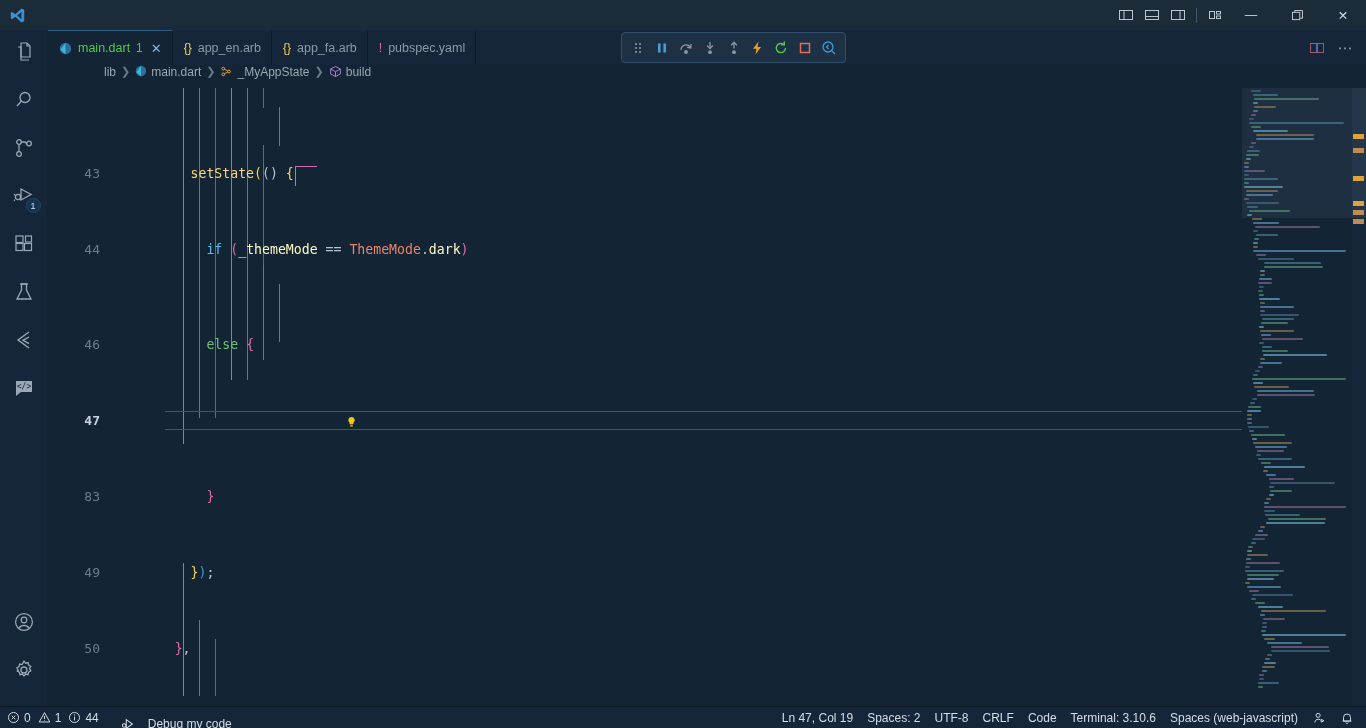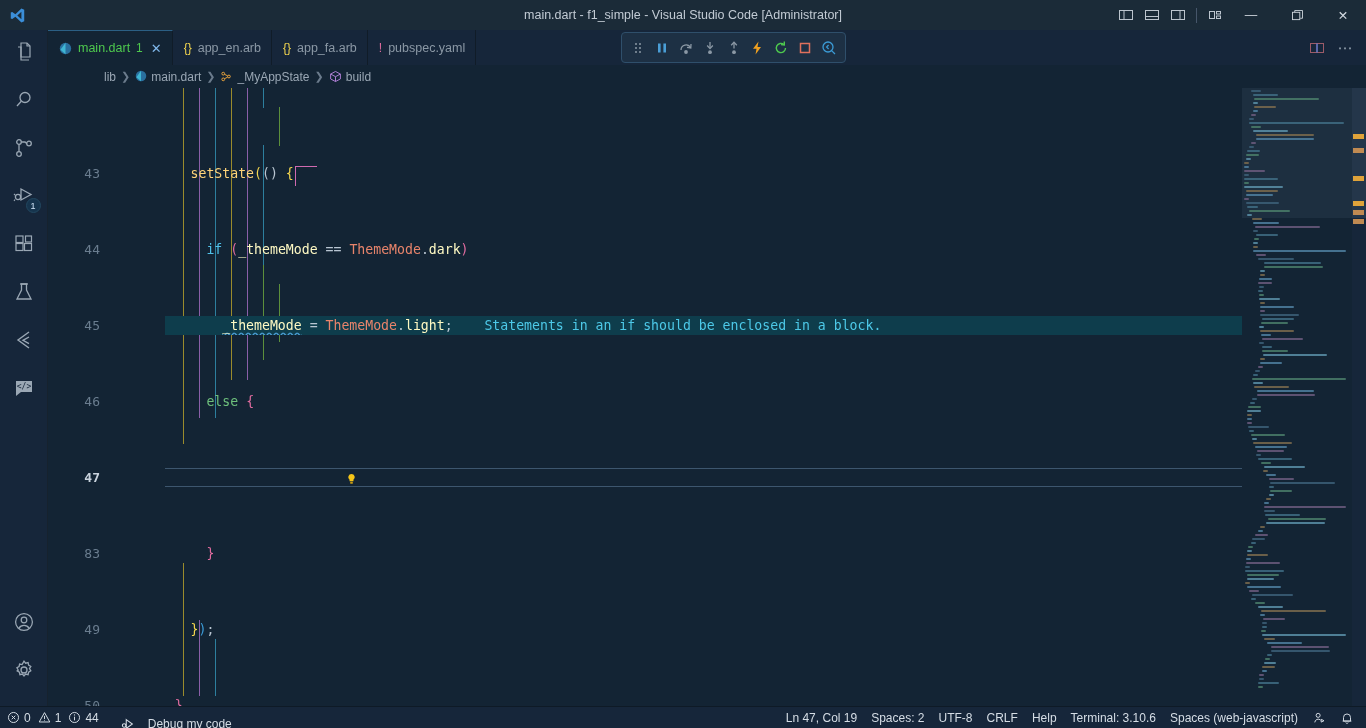--- a/index.html
+++ b/index.html
@@ -108,21 +108,21 @@
   .tabs-actions {
     margin-left: auto; display: flex; align-items: center; gap: 2px;
     padding-right: 8px; position: relative; z-index: 3;
   }
   .tabs-actions .ta {
     width: 26px; height: 30px; display:flex; align-items:center; justify-content:center; color:#9aa7b4;
   }
 
   .breadcrumbs {
     height: 23px; flex: 0 0 23px;
-    display: flex; align-items: center;
+    display: flex; align-items: flex-start;
     padding-left: 56px;
     font-size: 12px; color: #9aa7b4; gap: 4px;
     background: #132434;
   }
   .bc-item { display: flex; align-items: center; gap: 4px; }
   .bc-sep { color: #6b7b8c; font-size: 11px; padding: 0 1px; }
 
   
   .code-wrap { flex: 1 1 auto; display: flex; min-height: 0; position: relative; background: #132434; overflow:hidden; }
   .code-main { flex: 1 1 auto; position: relative; min-width: 0; overflow:hidden; }
@@ -205,21 +205,20 @@
 </style>
 </head>
 <body>
 
 <div class="titlebar">
   <div class="vscode-logo">
     <svg width="17" height="17" viewBox="0 0 24 24">
         <path fill="#3b8ed8" d="M17.5 2 9 10.2 4.6 6.9 2.5 7.9v8.2l2.1 1 4.4-3.3 8.5 8.2 4-1.9V3.9L17.5 2zm0 4.6v10.8L11.7 12l5.8-5.4z"></path>
       </svg>
   </div>
-  <div class="window-title">main.dart - f1_simple - Visual Studio Code [Administrator]</div>
   <div class="title-right">
     <div class="layout-btn">
       <svg width="16" height="16" viewBox="0 0 16 16">
           <rect x="1.5" y="3.5" width="13" height="9" fill="none" stroke="#bcc5ce"></rect>
           <line x1="6" y1="3.5" x2="6" y2="12.5" stroke="#bcc5ce"></line>
         </svg>
     </div>
     <div class="layout-btn">
       <svg width="16" height="16" viewBox="0 0 16 16">
           <rect x="1.5" y="3.5" width="13" height="9" fill="none" stroke="#bcc5ce"></rect>
@@ -521,26 +520,20 @@
             <span class="fold"></span>
             <span class="ltext">        <span class="t-fn">setState</span><span class="t-yellow">(</span><span class="t-punc">()</span> <span class="t-yellow">{</span></span>
           </div>
           
           <div class="line">
             <span class="ln">44</span>
             <span class="fold"></span>
             <span class="ltext">          <span class="t-kw">if</span> <span class="t-pink">(</span><span class="t-var">_themeMode</span> <span class="t-punc">==</span> <span class="t-type">ThemeMode</span><span class="t-punc">.</span><span class="t-var">dark</span><span class="t-pink">)</span></span>
           </div>
           
-          <div class="line">
-            <span class="hl-teal"></span>
-            <span class="ln">45</span>
-            <span class="fold"></span>
-            <span class="ltext">            <span class="t-var squiggle">_themeMode</span> <span class="t-punc">=</span> <span class="t-type">ThemeMode</span><span class="t-punc">.</span><span class="t-var">light</span><span class="t-punc">;</span>    <span class="t-hint">Statements in an if should be enclosed in a block.</span></span>
-          </div>
           
           <div class="line">
             <span class="ln">46</span>
             <span class="fold"></span>
             <span class="ltext">          <span class="t-green">else</span> <span class="t-pink">{</span></span>
           </div>
           
           <div class="line current">
             <span class="ln">47</span>
             <span class="fold"></span>
@@ -824,21 +817,21 @@
           <circle cx="3.6" cy="9.6" r="2" fill="none" stroke="#d5dde5" stroke-width="1.2"></circle>
         </svg>
     </span>
     <span style="margin-left:9px;">Debug my code</span>
   </div>
   <div class="sb-spacer"></div>
   <div class="sb-item">Ln 47, Col 19</div>
   <div class="sb-item">Spaces: 2</div>
   <div class="sb-item">UTF-8</div>
   <div class="sb-item">CRLF</div>
-  <div class="sb-item">Help</div>
+  <div class="sb-item">Code</div>
   <div class="sb-item">Terminal: 3.10.6</div>
   <div class="sb-item">Spaces (web-javascript)</div>
   <div class="sb-item">
     <span class="sb-ico">
       <svg width="14" height="14" viewBox="0 0 16 16">
           <circle cx="7" cy="5" r="2.3" fill="none" stroke="#d5dde5" stroke-width="1.1"></circle>
           <path d="M3.2 13a3.9 3.9 0 0 1 6.6-2.6" fill="none" stroke="#d5dde5" stroke-width="1.1"></path>
           <path d="M10.5 9.5l3.2 1.6-3.2 1.6z" fill="none" stroke="#d5dde5" stroke-width="1.1"></path>
         </svg>
     </span>

